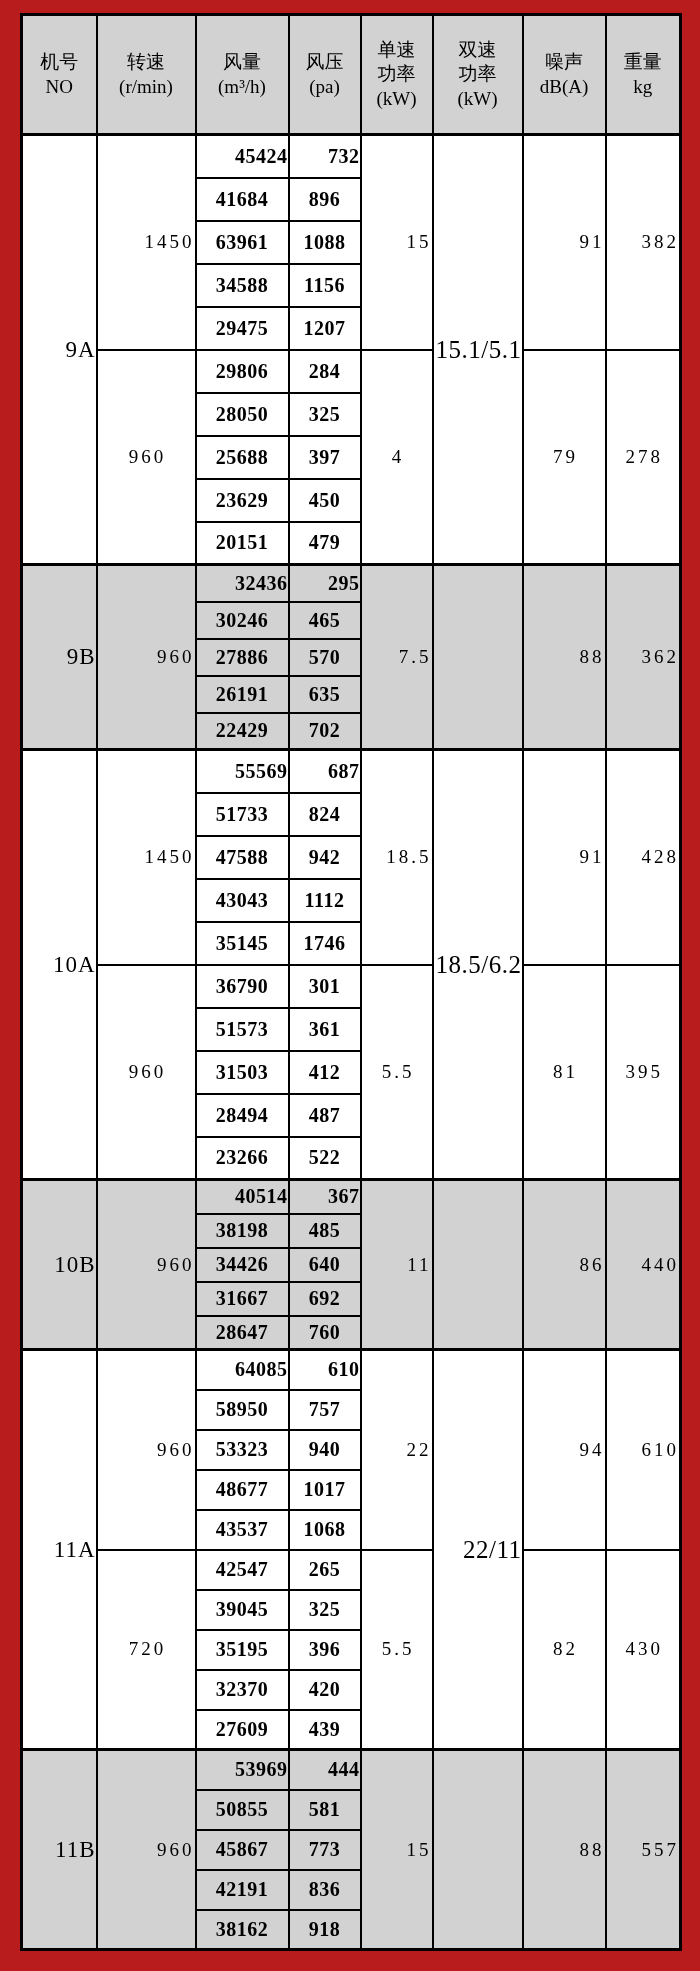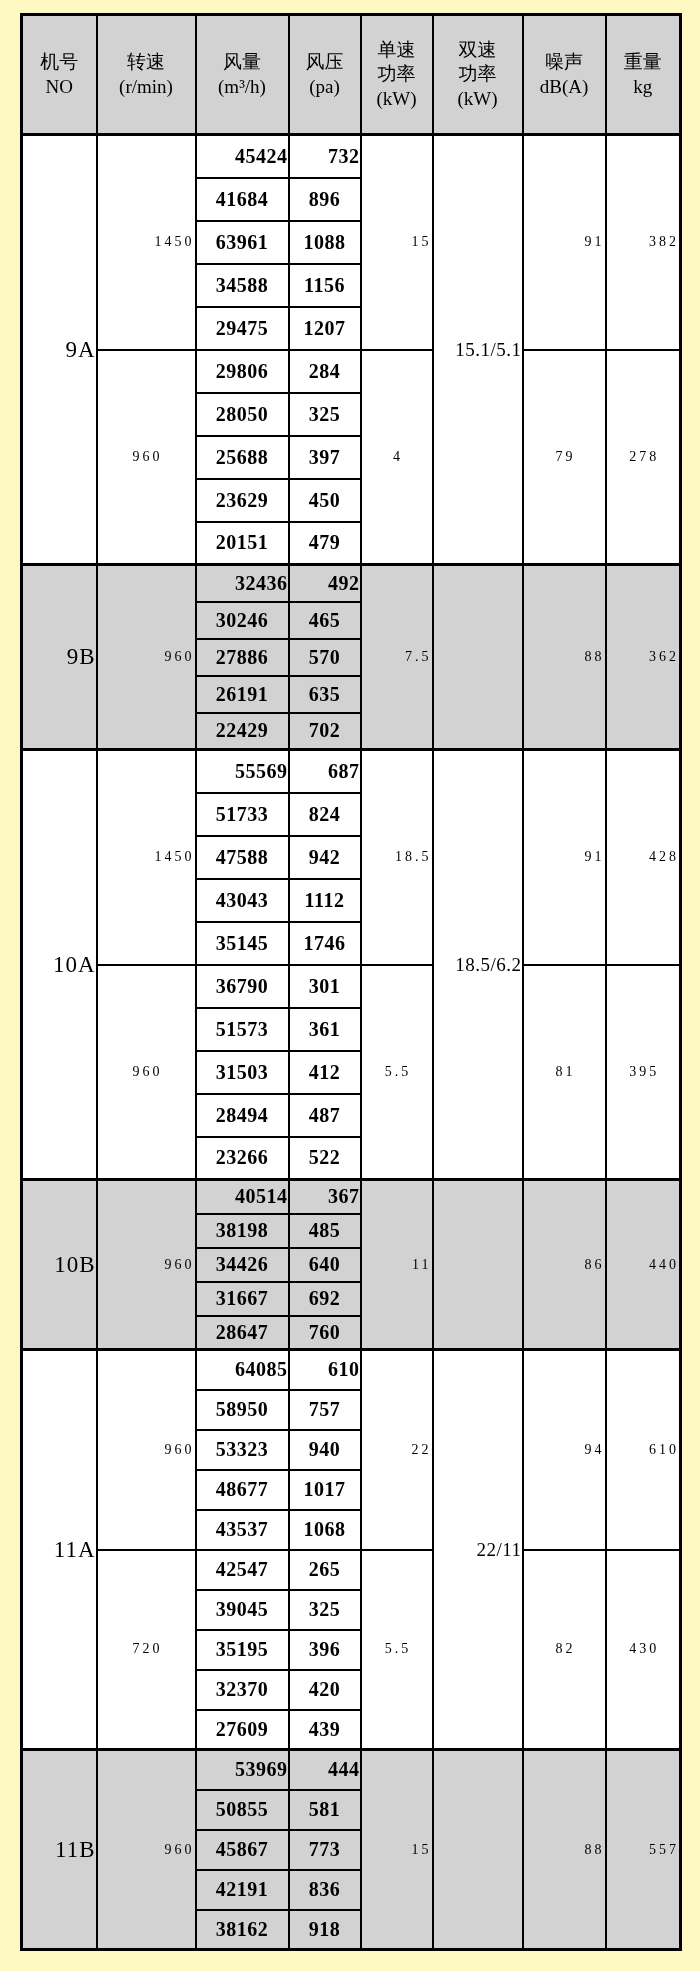--- a/index.html
+++ b/index.html
@@ -6,21 +6,21 @@
     --shade-bg:#d2d2d2;
     --line:#000000;
     --ink:#000000;
   }
   *{box-sizing:border-box;}
   html,body{margin:0;padding:0;background:#ffffff;}
   .page{
     position:relative;
     width:700px;
     height:1971px;
-    background:#fef9c3;
+    background:#b91c1c;
     font-family:"Liberation Serif", serif;
     color:var(--ink);
     overflow:hidden;
   }
   table.spec{
     position:absolute;
     left:20px;
     top:13px;
     border-collapse:collapse;
     table-layout:fixed;
@@ -56,30 +56,30 @@
   .sec-10a{height:43px;}
   .sec-10b{height:34px;}
   .sec-11a{height:40px;}
   .sec-11b{height:40px;}
   td.num-tight{
     font-weight:bold;
     font-size:20px;
     letter-spacing:0.5px;
   }
   td.num-sparse{
-    font-size:14px;
+    font-size:19px;
     letter-spacing:3px;
     text-indent:3px; 
   }
   td.no-cell{
     font-size:23px;
     letter-spacing:1px;
   }
   td.dual-cell{
-    font-size:19px;
+    font-size:25px;
     letter-spacing:0.5px;
   }
 </style>
 </head>
 <body>
 
 <div class="page">
   <table class="spec">
     <colgroup>
       <col class="c-no">
@@ -177,21 +177,21 @@
           <td class="num-tight">450</td>
         </tr>
         <tr class="sec-9a">
           <td class="num-tight">20151</td>
           <td class="num-tight">479</td>
         </tr>
         <tr class="sec-9b shaded section-start">
           <td class="no-cell" rowspan="5">9B</td>
           <td class="num-sparse" rowspan="5">960</td>
           <td class="num-tight">32436</td>
-          <td class="num-tight">492</td>
+          <td class="num-tight">295</td>
           <td class="num-sparse" rowspan="5">7.5</td>
           <td class="dual-cell" rowspan="5"></td>
           <td class="num-sparse" rowspan="5">88</td>
           <td class="num-sparse" rowspan="5">362</td>
         </tr>
         <tr class="sec-9b shaded">
           <td class="num-tight">30246</td>
           <td class="num-tight">465</td>
         </tr>
         <tr class="sec-9b shaded">

